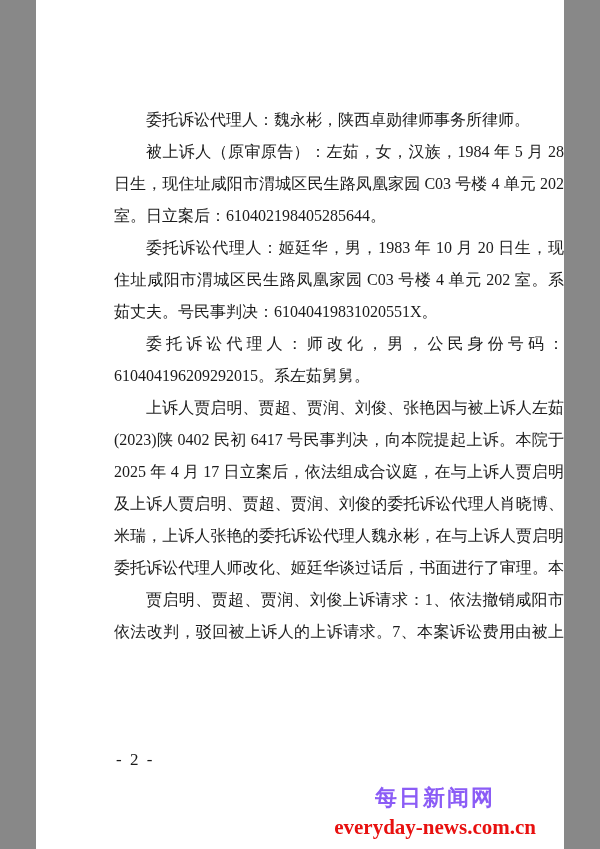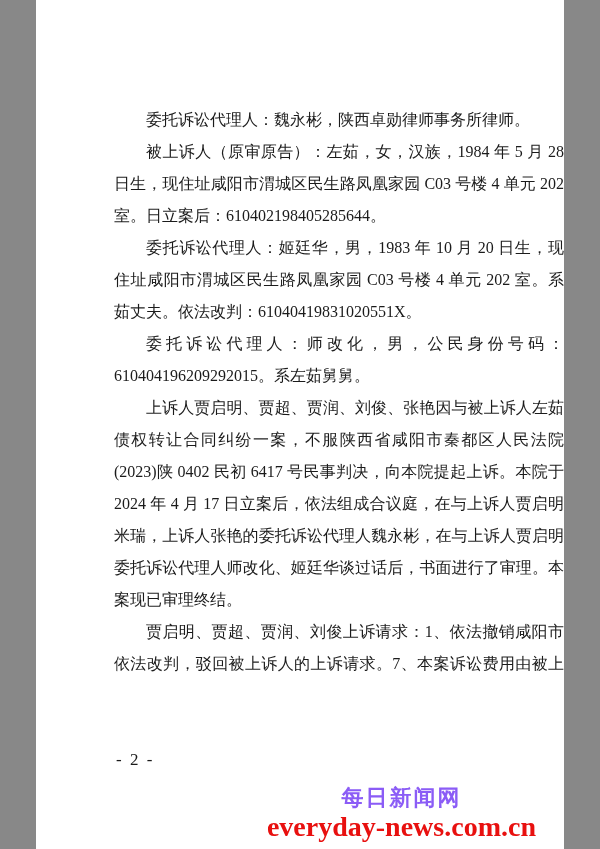--- a/index.html
+++ b/index.html
@@ -44,50 +44,49 @@
     text-align: center;
   }
   .logo-cn {
     font-size: 22px;
     font-weight: bold;
     color: #8b5cf6;
     letter-spacing: 2px;
     line-height: 34px;
   }
   .logo-en {
-    font-size: 28px;
+    font-size: 21px;
     font-weight: bold;
     color: #e8100f;
     font-family: "Liberation Serif", "DejaVu Serif", serif;
     line-height: 24px;
   }
 </style>
 </head>
 <body>
 
 <div class="page">
 
   <div class="doc-body">
 
   <div class="line indent">委托诉讼代理人：魏永彬，陕西卓勋律师事务所律师。</div>
       <div class="line fill indent">被上诉人（原审原告）：左茹，女，汉族，1984 年 5 月 28</div>
       <div class="line fill">日生，现住址咸阳市渭城区民生路凤凰家园 C03 号楼 4 单元 202</div>
       <div class="line">室。日立案后：610402198405285644。</div>
       <div class="line fill indent">委托诉讼代理人：姬廷华，男，1983 年 10 月 20 日生，现</div>
       <div class="line fill">住址咸阳市渭城区民生路凤凰家园 C03 号楼 4 单元 202 室。系左</div>
-      <div class="line">茹丈夫。依法改判：61040419831020551X。</div>
+      <div class="line">茹丈夫。号民事判决：61040419831020551X。</div>
       <div class="line fill indent">委托诉讼代理人：师改化，男，公民身份号码：</div>
       <div class="line">610404196209292015。系左茹舅舅。</div>
       <div class="line fill indent">上诉人贾启明、贾超、贾润、刘俊、张艳因与被上诉人左茹</div>
-      <div class="line fill">债权转让合同纠纷一案，不服陕西省咸阳市秦都区人民法院</div>
       <div class="line fill">(2023)陕 0402 民初 6417 号民事判决，向本院提起上诉。本院于</div>
-      <div class="line fill">2024 年 4 月 17 日立案后，依法组成合议庭，在与上诉人贾启明</div>
+      <div class="line fill">2025 年 4 月 17 日立案后，依法组成合议庭，在与上诉人贾启明</div>
+      <div class="line fill">及上诉人贾启明、贾超、贾润、刘俊的委托诉讼代理人肖晓博、</div>
       <div class="line fill">米瑞，上诉人张艳的委托诉讼代理人魏永彬，在与上诉人贾启明</div>
       <div class="line fill">委托诉讼代理人师改化、姬廷华谈过话后，书面进行了审理。本</div>
-      <div class="line">案现已审理终结。</div>
       <div class="line fill indent">贾启明、贾超、贾润、刘俊上诉请求：1、依法撤销咸阳市</div>
       <div class="line fill">依法改判，驳回被上诉人的上诉请求。7、本案诉讼费用由被上</div>
     </div>
 
   <div class="page-number">- 2 -</div>
 
   <div class="logo">
     <div class="logo-cn">每日新闻网</div>
     <div class="logo-en">everyday-news.com.cn</div>
   </div>

